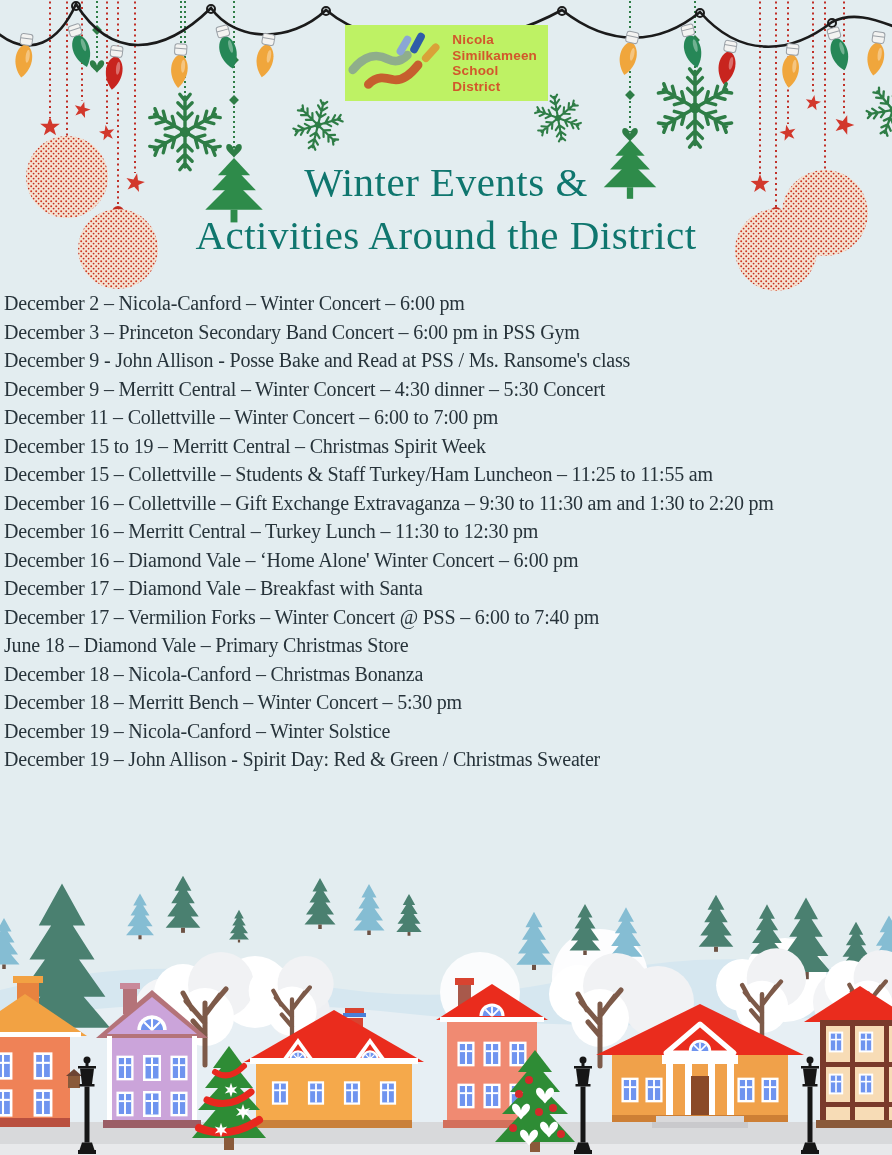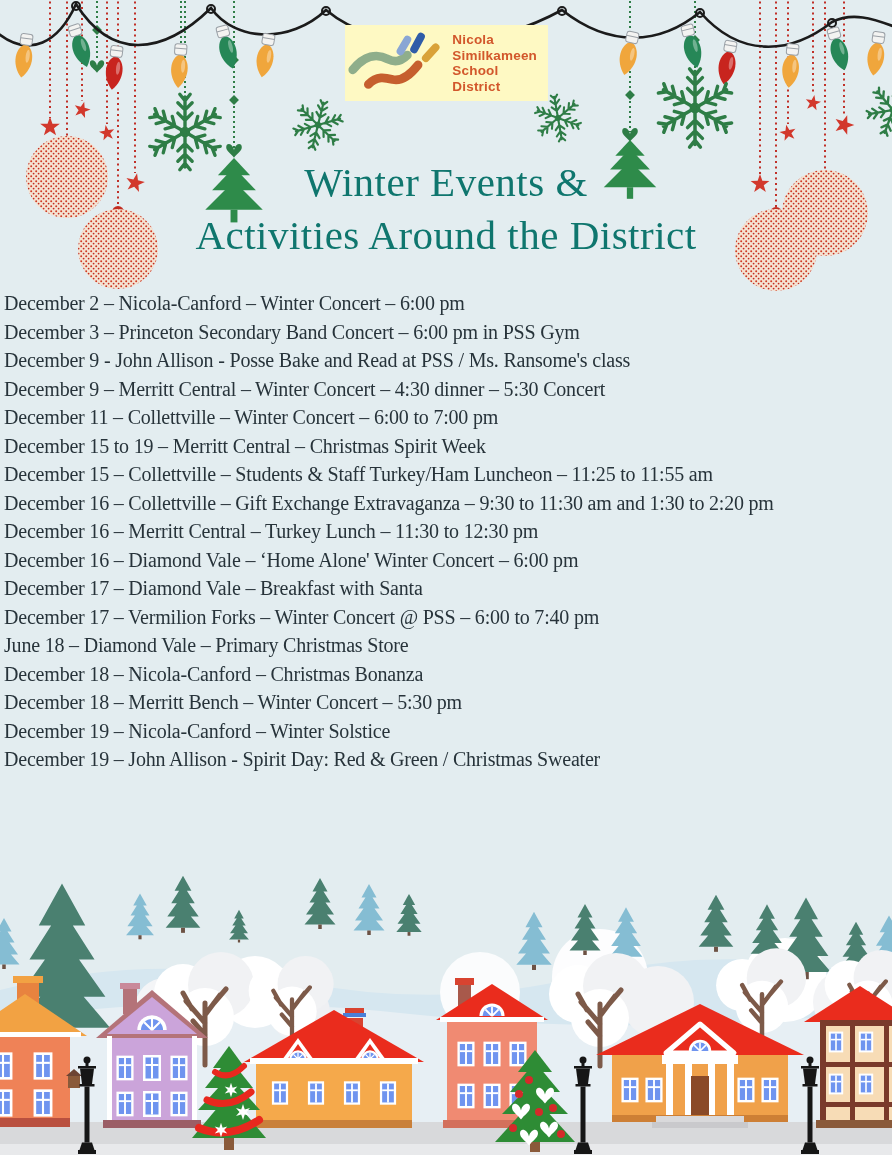--- a/index.html
+++ b/index.html
@@ -1,21 +1,21 @@
 <!DOCTYPE html>
 <html><head>
 <meta charset="utf-8">
 <style>
   html,body{margin:0;padding:0;}
   body{width:892px;height:1155px;background:#e3edf0;overflow:hidden;position:relative;
        font-family:"Liberation Serif", serif;}
   .layer{position:absolute;left:0;}
   #topdec{top:0;width:892px;height:310px;z-index:1;}
   #village{top:870px;width:892px;height:285px;z-index:1;}
-  .logo-box{position:absolute;left:345px;top:25px;width:203px;height:76px;background:#fef9c3;
+  .logo-box{position:absolute;left:345px;top:25px;width:203px;height:76px;background:#bef264;
             z-index:3;display:flex;align-items:center;justify-content:center;gap:6px;}
   .logo-text{font-family:"Liberation Sans", sans-serif;font-weight:bold;font-size:13.5px;
              line-height:15.5px;color:#d2572b;letter-spacing:.2px;}
   .title{position:absolute;top:156px;left:0;width:892px;text-align:center;z-index:2;
          color:#0f766e;font-size:41px;line-height:53px;letter-spacing:.5px;}
   .events{position:absolute;top:289px;left:4px;width:892px;text-align:left;z-index:2;
           color:#27333a;}
   .event-line{font-size:20px;line-height:28.5px;white-space:nowrap;letter-spacing:-0.2px;}
 </style>
 </head>

